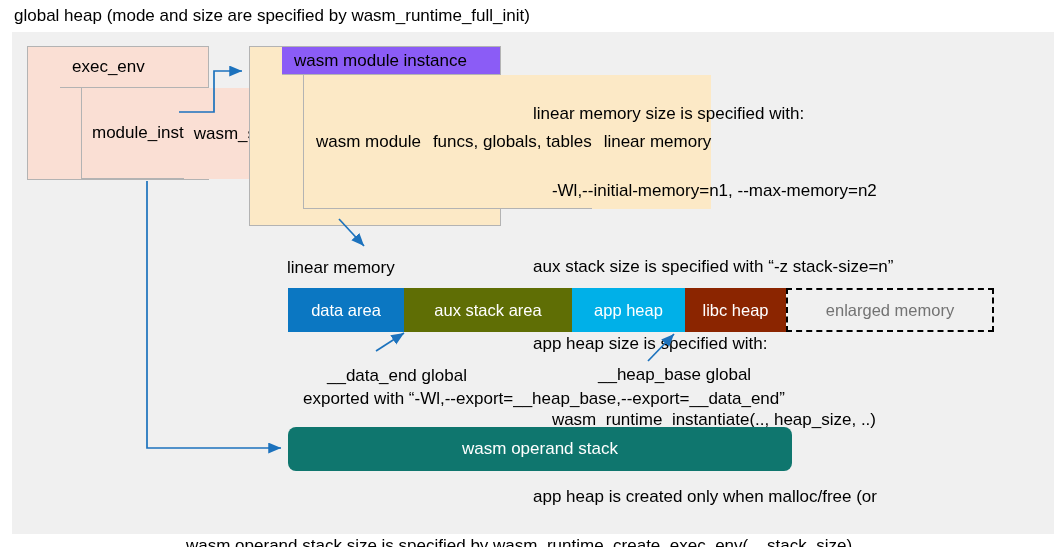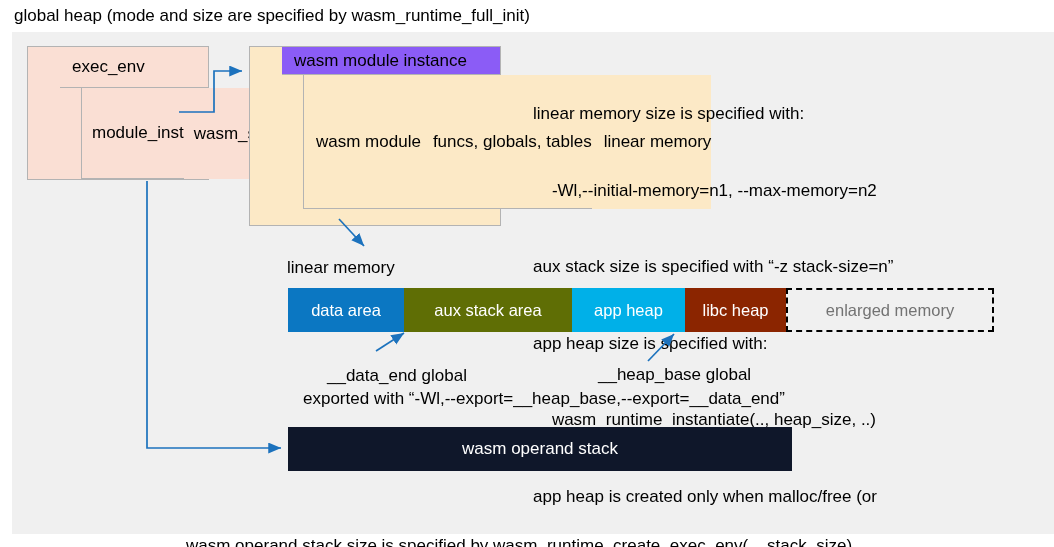--- a/index.html
+++ b/index.html
@@ -222,21 +222,21 @@
   <div class="mem-seg" style="width: 168px; background: rgb(95, 110, 5);">aux stack area</div>
   <div class="mem-seg" style="width: 113px; background: rgb(0, 176, 232);">app heap</div>
   <div class="mem-seg" style="width: 101px; background: rgb(139, 37, 0);">libc heap</div>
   <div class="mem-seg dashed" style="width: 208px;">enlarged memory</div>
 </div>
 
 <div class="anno" id="data-end-label">__data_end global</div>
 <div class="anno" id="heap-base-label">__heap_base global</div>
 <div class="anno" id="exported-with-label">exported with “-Wl,--export=__heap_base,--export=__data_end”</div>
 
-<div id="operand-stack-bar" style="background: #0f172a;">
+<div id="operand-stack-bar" style="background: #0f766e; border-radius: 8px;">
   <span>wasm operand stack</span>
 </div>
 <div id="operand-stack-note">
   <div>wasm operand stack size is specified by wasm_runtime_create_exec_env(.., stack_size)</div>
   
 </div>
 
 <svg id="arrows" viewBox="0 0 1054 547">
   <defs>
     <marker id="arw" markerWidth="9" markerHeight="9" refX="7.5" refY="3.2" orient="auto">

